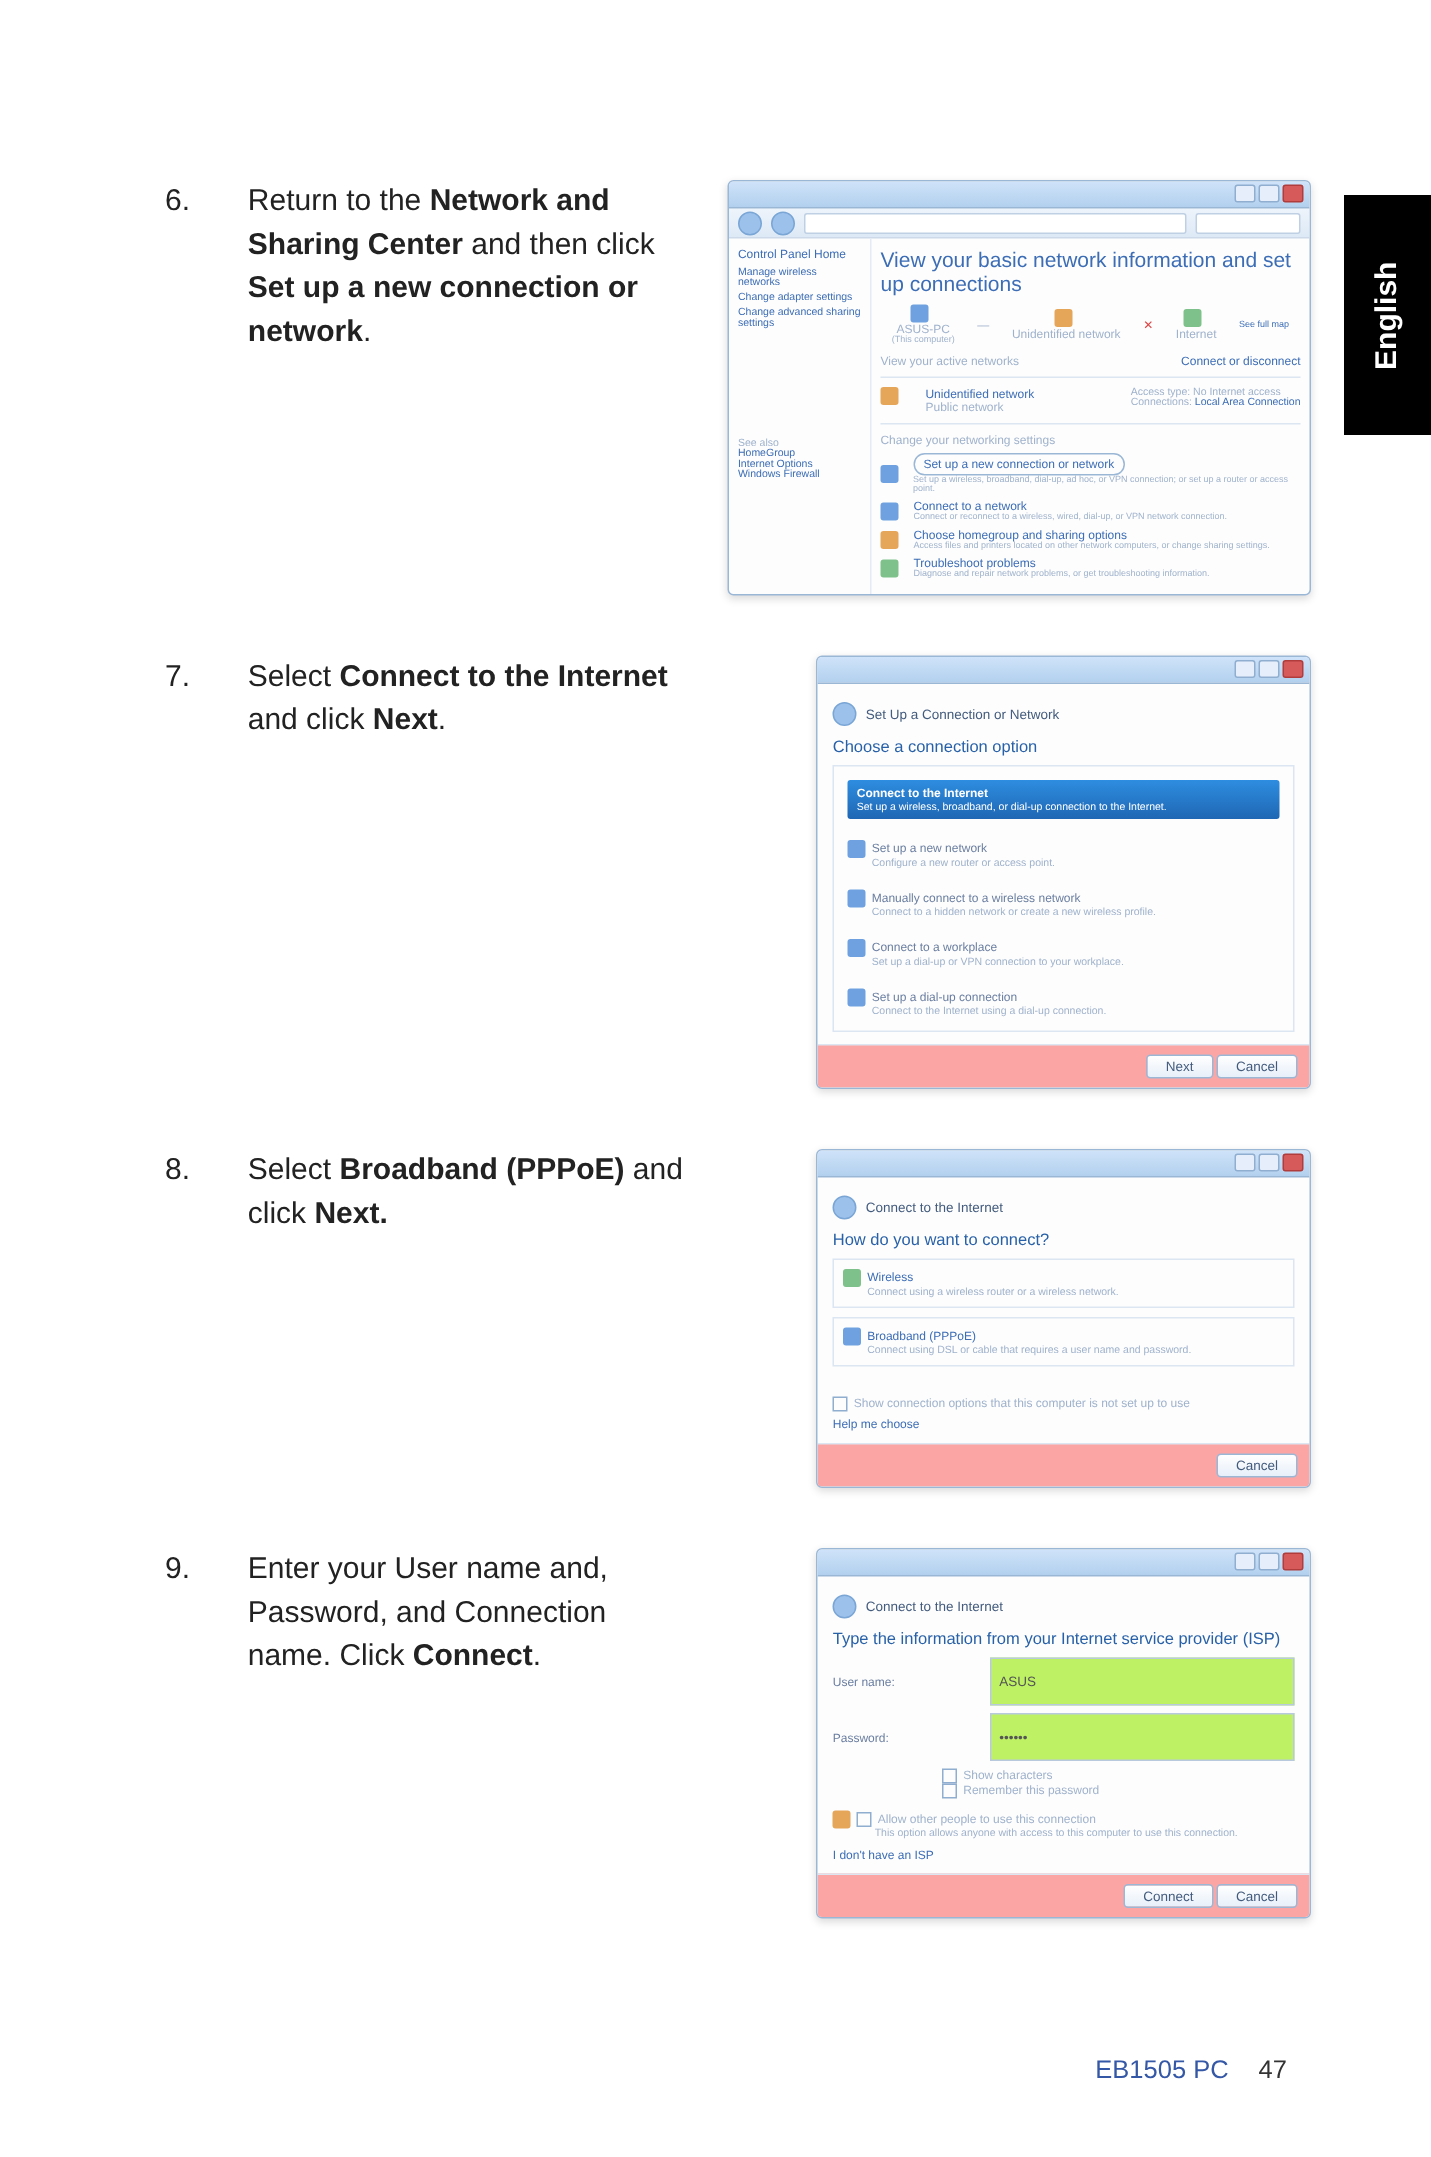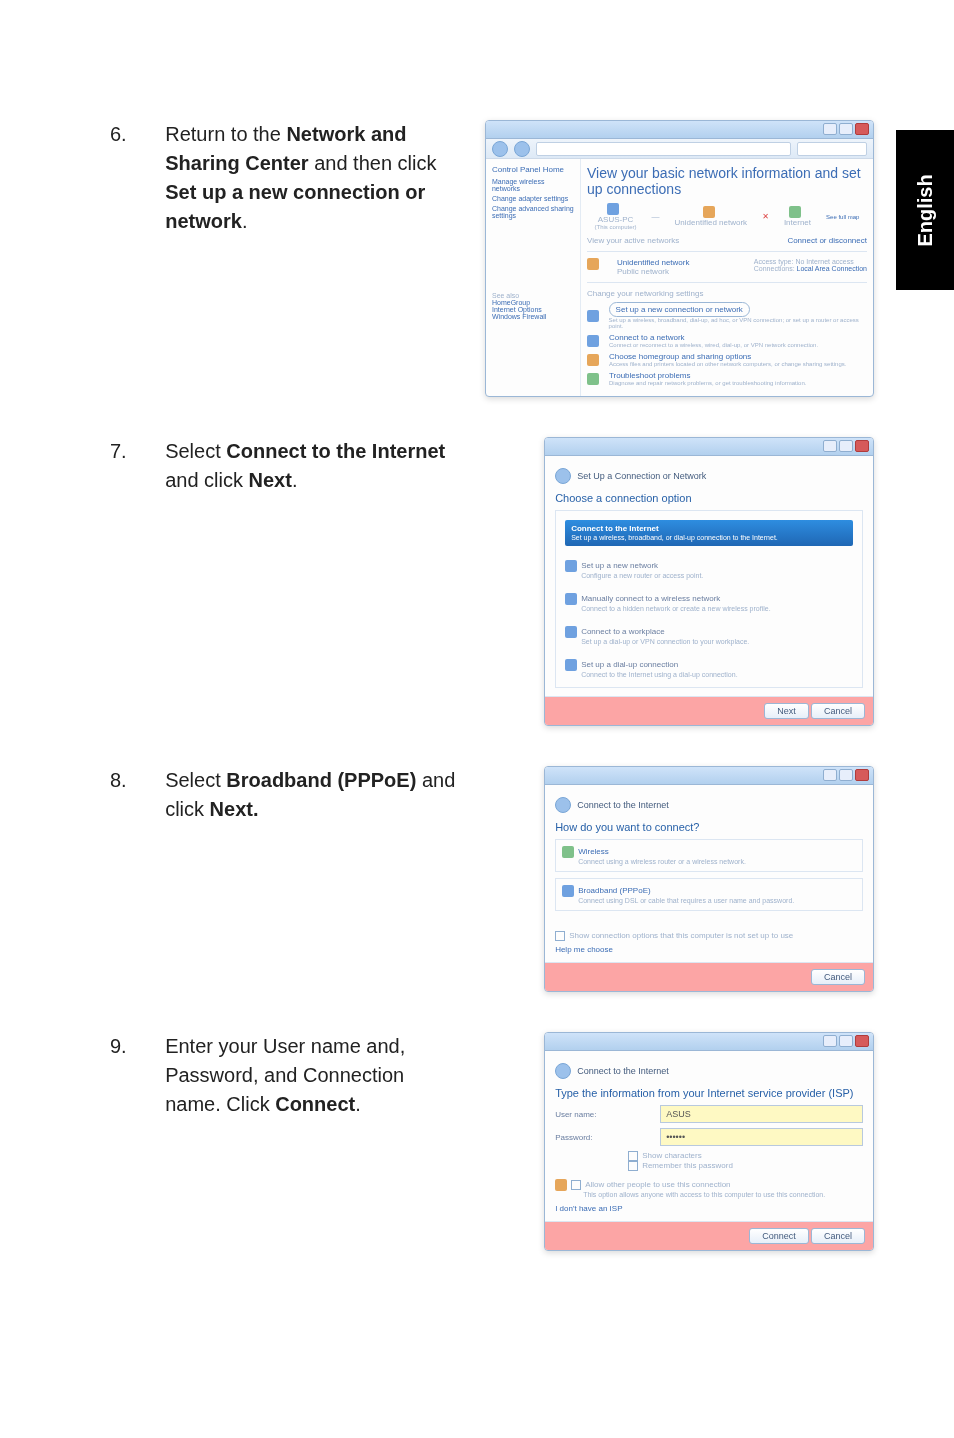--- a/index.html
+++ b/index.html
@@ -23,21 +23,21 @@
   .miniicon.orange { background: #e6a65a; }
   .miniicon.green { background: #7fc18a; }
   .row { display: flex; align-items: center; gap: 6px; margin: 4px 0; }
   .hr { height: 1px; background: #dce6f2; margin: 6px 0; }
   .oval { border: 1px solid #9bb7d6; border-radius: 10px; padding: 2px 6px; display: inline-block; }
   .btn { display:inline-block; border:1px solid #9bb7d6; background:linear-gradient(#fff,#e7eff9); border-radius:3px; padding:2px 12px; font-size:9px; color:#435b7d; }
   .hilite { background: linear-gradient(#2e8de0,#1f67b4); color: #fff; border-radius: 2px; padding: 4px 6px; display: block; }
   .opt { border: 1px solid transparent; padding: 6px 6px; }
   .field { display:flex; align-items:center; gap:10px; margin:5px 0; }
   .field label { width:95px; color:#6a7ea0; }
-  .field input { flex:1; border:1px solid #b8c9de; height:18px; padding:0 5px; font-size:9px; color:#555; background:#fef9c3; }
+  .field input { flex:1; border:1px solid #b8c9de; height:32px; padding:0 5px; font-size:9px; color:#555; background:#bef264; }
   .chk { width:10px; height:10px; border:1px solid #8faed0; display:inline-block; margin-right:4px; vertical-align:middle; }
   .footer { position:absolute; bottom:48px; left:0; right:0; text-align:right; padding-right:96px; font-size:17px; color:#3558a6; }
   .footer .pg { margin-left:20px; color:#333; }
   .step8 .shot, .step9 .shot, .step7 .shot { margin-left: 60px; }
   .btnrow { text-align:right; padding:6px 8px; background:#fca5a5; border-top:1px solid #dce6f2; }
   .sec-head { color:#2861a8; font-size:11px; margin-bottom:6px; }
   .topbar { height:20px; background:linear-gradient(#eef4fb,#dde9f6); border-bottom:1px solid #cdd9e8; display:flex; align-items:center; padding:0 6px; gap:6px; }
   .navarrow { width:16px; height:16px; border-radius:50%; background:#9cc1eb; border:1px solid #7aa6d6; }
   .crumb { flex:1; height:14px; background:#fff; border:1px solid #bfd0e4; border-radius:2px; }
 </style>
@@ -231,13 +231,16 @@
             <div><span class="chk"></span><span class="faint">Show characters</span></div>
             <div><span class="chk"></span><span class="faint">Remember this password</span></div>
           </div>
         <div style="margin-top:8px"><span class="miniicon orange"></span><span class="chk"></span><span class="faint">Allow other people to use this connection</span><div class="faint" style="font-size:7px; margin-left:28px">This option allows anyone with access to this computer to use this connection.</div></div>
         <div class="link" style="margin-top:6px">I don't have an ISP</div>
       </div>
       <div class="btnrow"><span class="btn">Connect</span> <span class="btn">Cancel</span></div>
     </div>
   </div>
 
+  <div class="footer">
+    <span>EB1505 PC</span><span class="pg">47</span>
+  </div>
 </div>
 
 </body></html>

